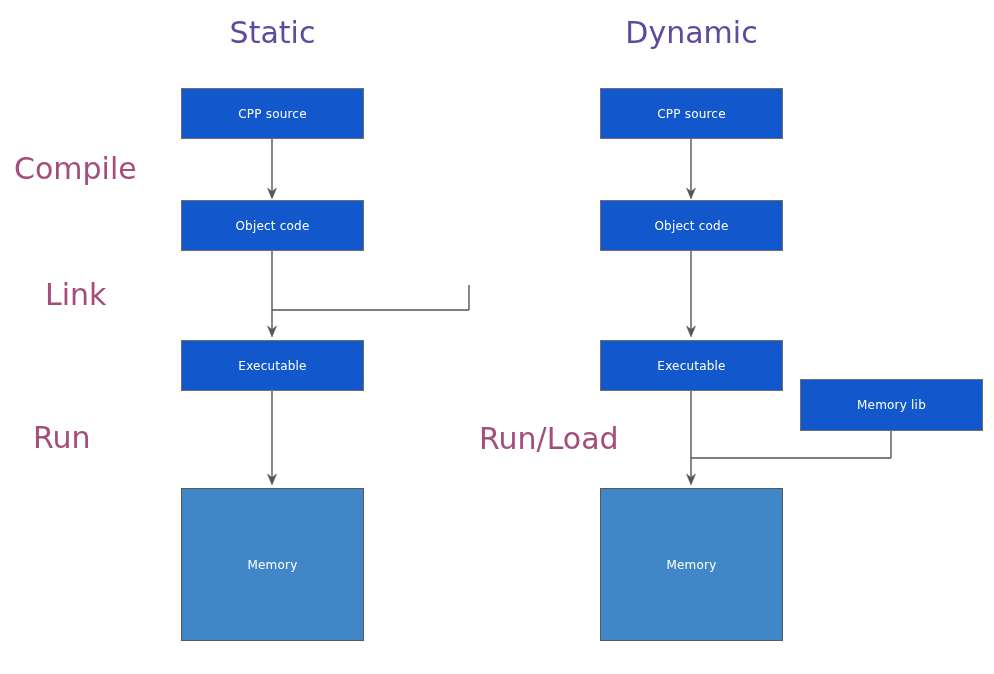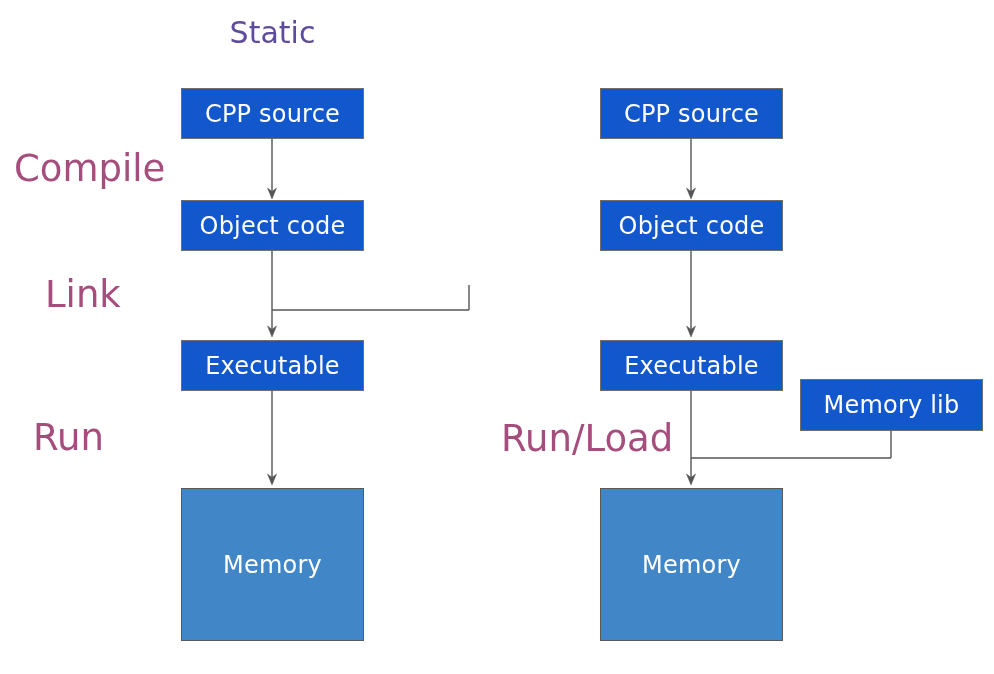--- a/index.html
+++ b/index.html
@@ -42,21 +42,21 @@
     stroke-width: 0.5;
   }
   .box {
     position: absolute;
     display: flex;
     align-items: center;
     justify-content: center;
     background: var(--box-blue);
     border: 1px solid var(--border-gray);
     color: var(--box-text);
-    font-size: 24px;
+    font-size: 12px;
     font-weight: 500;
     letter-spacing: 0.2px;
   }
   .box.memory {
     background: var(--memory-blue);
     border-color: var(--memory-border);
     text-align: right;
   }
   .col-title {
     position: absolute;
@@ -64,33 +64,33 @@
     text-align: center;
     color: var(--title-purple);
     font-size: 30px;
     font-weight: 500;
     line-height: 34px;
     white-space: nowrap;
   }
   .stage-label {
     position: absolute;
     color: var(--stage-pink);
-    font-size: 37px;
+    font-size: 30px;
     font-weight: 500;
     line-height: 34px;
     white-space: nowrap;
   }
   
   .title-static  { left: 181px; top: 16px; }
   .title-dynamic { left: 600px; top: 16px; }
   
   .stage-compile  { left: 14px;  top: 152px; }
   .stage-link     { left: 45px;  top: 278px; }
   .stage-run      { left: 33px;  top: 421px; text-align: center; }
-  .stage-run-load { left: 479px; top: 422px; margin-left: 22px; }
+  .stage-run-load { left: 479px; top: 422px; }
   
   .s-cpp  { left: 181px; top: 88px;  width: 183px; height: 51px; }
   .s-obj  { left: 181px; top: 200px; width: 183px; height: 51px; }
   .s-lib  { left: 377px; top: 232px; width: 184px; height: 53px; }
   .s-exe  { left: 181px; top: 340px; width: 183px; height: 51px; }
   .s-mem  { left: 181px; top: 488px; width: 183px; height: 153px; }
   
   .d-cpp  { left: 600px; top: 88px;  width: 183px; height: 51px; }
   .d-obj  { left: 600px; top: 200px; width: 183px; height: 51px; }
   .d-exe  { left: 600px; top: 340px; width: 183px; height: 51px; }
@@ -121,20 +121,21 @@
     <path class="connector-line" d="M691 251 L691 333"></path>
     <path class="arrowhead" d="M691 337 L686.5 326 L691 329.5 L695.5 326 Z"></path>
 
     <path class="connector-line" d="M691 391 L691 481"></path>
     <path class="connector-line" d="M891 431 L891 458"></path>
     <path class="connector-line" d="M691 458 L891 458"></path>
     <path class="arrowhead" d="M691 485 L686.5 474 L691 477.5 L695.5 474 Z"></path>
   </svg>
 
   <div class="col-title title-static">Static</div>
+  <div class="col-title title-dynamic">Dynamic</div>
 
   <div class="stage-label stage-compile">Compile</div>
   <div class="stage-label stage-link">Link</div>
   <div class="stage-label stage-run">Run</div>
   <div class="stage-label stage-run-load">Run/Load</div>
 
   <div class="box s-cpp">CPP source</div>
   <div class="box s-obj">Object code</div>
   <div class="box s-exe">Executable</div>
   <div class="box memory s-mem">Memory</div>

